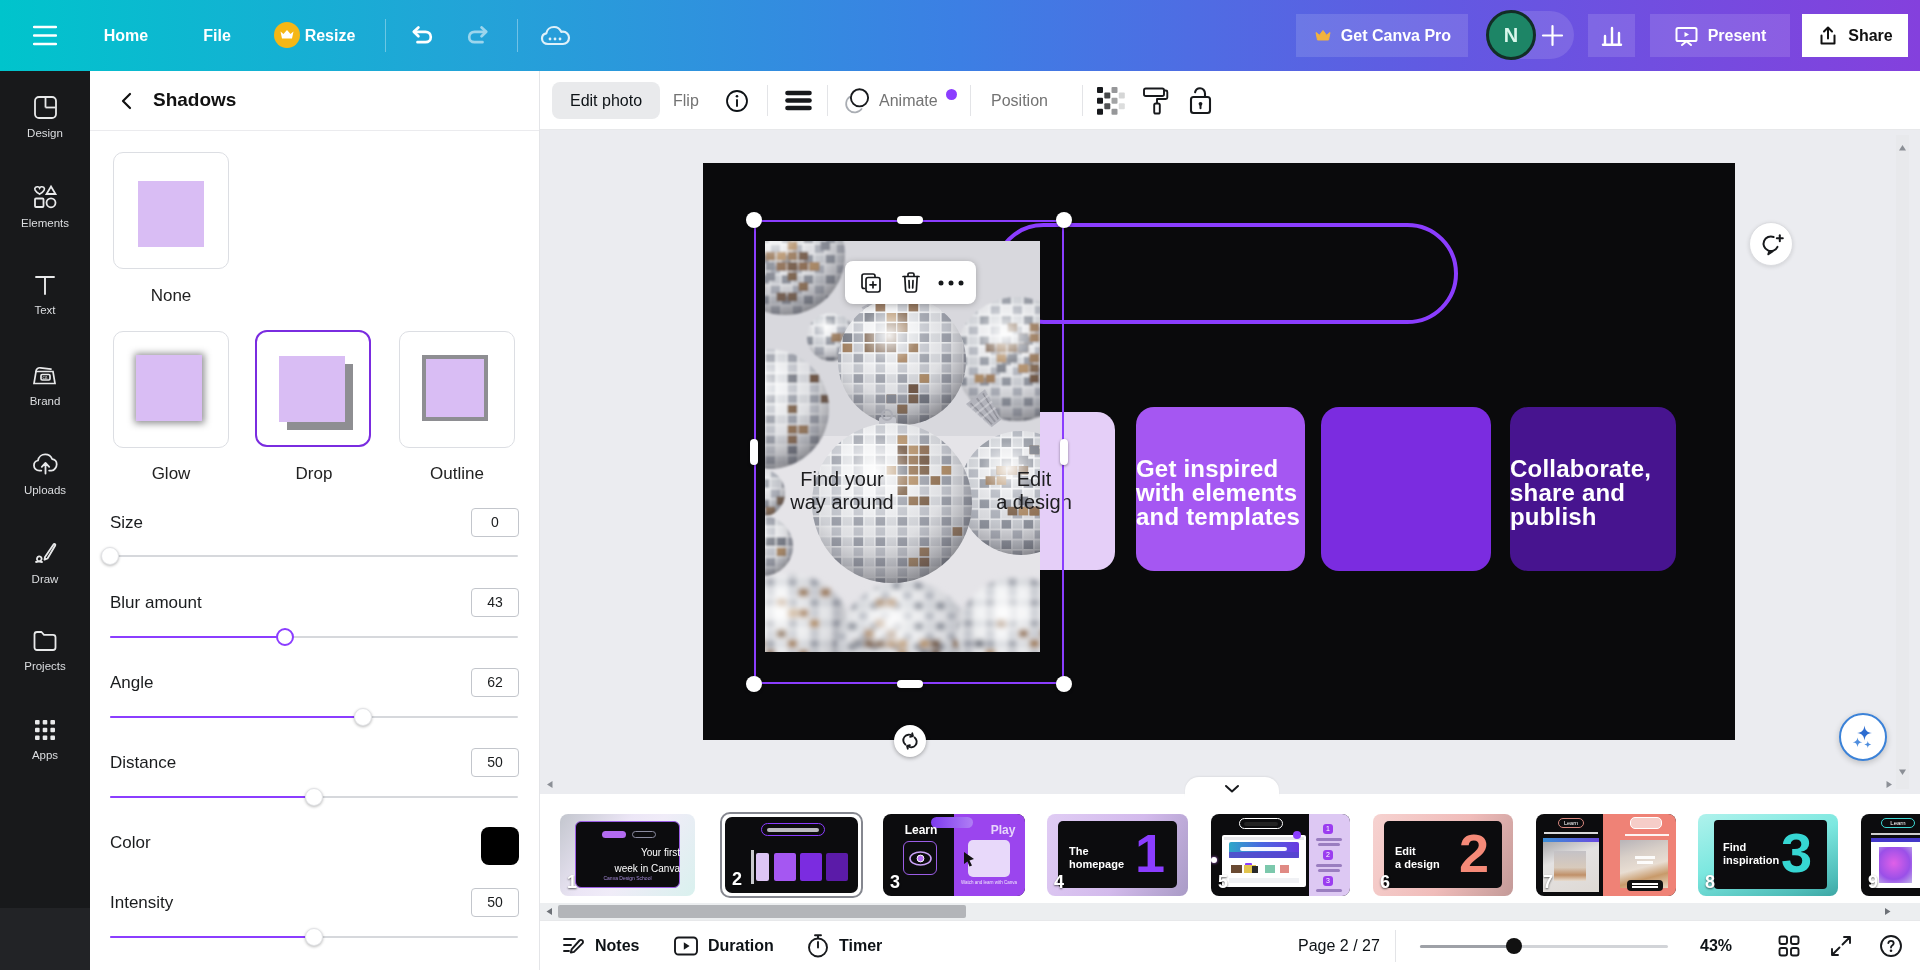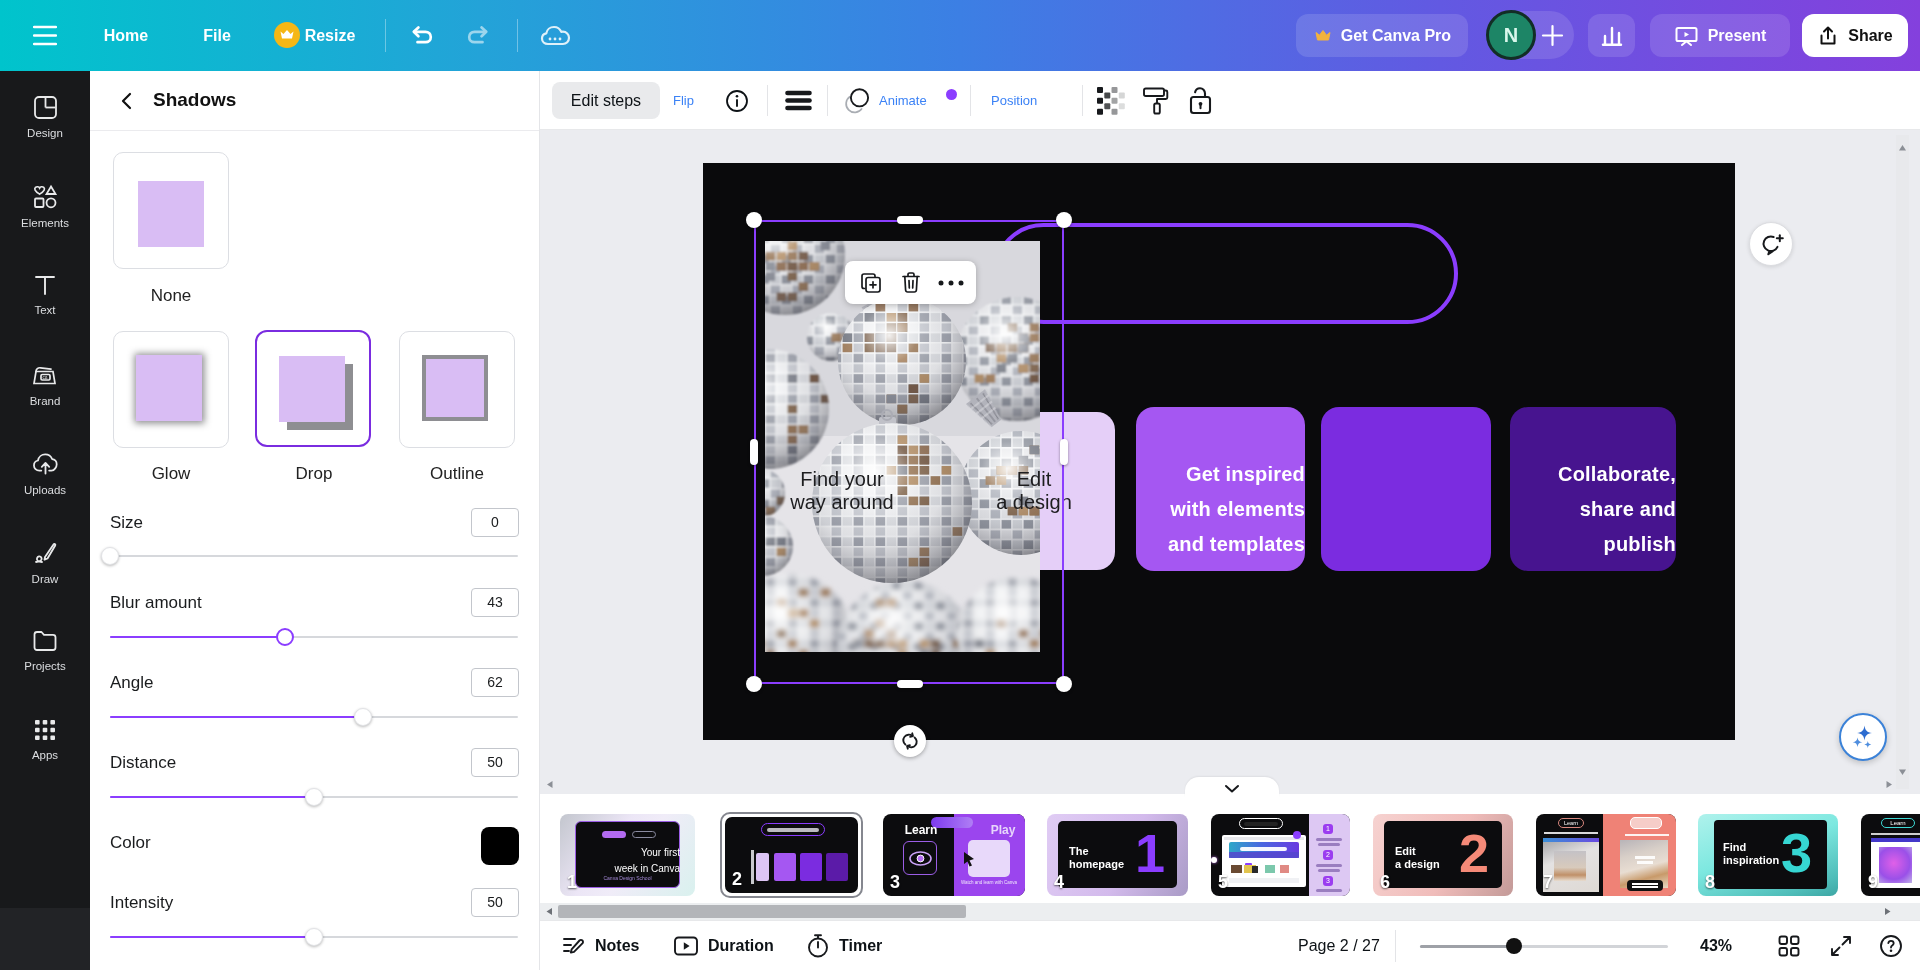--- a/index.html
+++ b/index.html
@@ -6,21 +6,21 @@
   html,body { width:1920px; height:970px; overflow:hidden; font-family:"Liberation Sans", sans-serif; }
   .abs { position:absolute; }
   #app { position:relative; width:1920px; height:970px; background:#fff; }
 
   
   #topbar { position:absolute; left:0; top:0; width:1920px; height:71px;
     background:linear-gradient(90deg,#00c4cc 0%,#23a3d8 25%,#3c7fe4 50%,#6259e2 75%,#8440dd 100%); }
   #topbar .wtxt { color:#fff; font-weight:bold; font-size:16px; }
   .tb-item { position:absolute; top:0; height:71px; display:flex; align-items:center; justify-content:center; }
   .tb-sep { position:absolute; top:19px; width:1px; height:33px; background:rgba(255,255,255,.35); }
-  .pillbtn { position:absolute; top:14px; height:43px; border-radius:12px; background:rgba(255,255,255,.13);
+  .pillbtn { position:absolute; top:14px; height:43px; border-radius:0; background:rgba(255,255,255,.13);
      display:flex; align-items:center; justify-content:center; color:#fff; font-weight:bold; font-size:16px; }
   #sharebtn { background:#fff; color:#111; }
 
   
   #sidebar { position:absolute; left:0; top:71px; width:90px; height:899px; background:#18191b; }
   .sb-item { position:absolute; left:0; width:90px; text-align:center; color:#dcdee1; font-size:11.5px; }
   .sb-item svg { display:block; margin:0 auto 7px; }
 
   
   #panel { position:absolute; left:90px; top:71px; width:450px; height:899px; background:#fff; border-right:1px solid #e4e5e8; }
@@ -31,36 +31,36 @@
   .ctl-label { position:absolute; font-size:17px; color:#1a1c1e; }
   .ctl-input { position:absolute; width:48px; height:29px; border:1px solid #c3c6cc; border-radius:4px;
       font-size:14px; color:#1a1c1e; text-align:center; line-height:27px; }
   .track { position:absolute; left:110px; width:408px; height:2px; background:#d6d8dc; border-radius:2px; }
   .fill { position:absolute; height:2px; background:#8b3dff; border-radius:2px; left:0; top:0; }
   .thumb { position:absolute; width:18px; height:18px; border-radius:50%; background:#fff; top:-8px;
       box-shadow:0 1px 3px rgba(0,0,0,.28); border:1px solid #e2e3e6; box-sizing:border-box; }
 
   
   #toolbar { position:absolute; left:540px; top:71px; width:1380px; height:59px; background:#fff; border-bottom:1px solid #e7e8ea; }
-  .tbi { position:absolute; display:flex; align-items:center; color:#3b82f6; font-size:13px; }
+  .tbi { position:absolute; display:flex; align-items:center; color:#737373; font-size:16px; }
   .tb-vsep { position:absolute; top:14px; width:1px; height:31px; background:#e3e4e7; }
 
   
   #canvas { position:absolute; left:540px; top:130px; width:1380px; height:664px; background:#ebecf0; }
   #design { position:absolute; left:163px; top:33px; width:1032px; height:577px; background:#0a0a0c; }
 
   
   #film { position:absolute; left:540px; top:794px; width:1380px; height:126px; background:#fff; }
   .thumbpage { position:absolute; top:20px; height:82px; border-radius:8px; overflow:hidden; }
   .pagenum { position:absolute; left:7px; bottom:3px; color:#fff; font-size:18px; font-weight:bold; text-shadow:0 1px 2px rgba(0,0,0,.6); z-index:5; }
 
   
   #bottombar { position:absolute; left:540px; top:920px; width:1380px; height:50px; background:#fff; border-top:1px solid #e7e8ea; }
   .bb-item { position:absolute; top:0; height:50px; display:flex; align-items:center; color:#0d1216; font-size:16px; font-weight:bold; gap:9px; }
-  .cardtxt { text-align:right; color:#fff; font-size:20px; font-weight:bold; line-height:35px; letter-spacing:.2px; }
+  .cardtxt { text-align:left; color:#fff; font-size:24px; font-weight:bold; line-height:24px; letter-spacing:.2px; }
   .darktxt { text-align:center; color:#1d1d1f; font-size:20px; font-weight:500; line-height:23px; }
   .selh { position:absolute; width:16px; height:16px; border-radius:50%; background:#fff; box-shadow:0 1px 3px rgba(0,0,0,.4); z-index:6; }
   .selbar-h { position:absolute; width:26px; height:8px; border-radius:4px; background:#fff; box-shadow:0 1px 3px rgba(0,0,0,.4); z-index:6; }
   .selbar-v { position:absolute; width:8px; height:26px; border-radius:4px; background:#fff; box-shadow:0 1px 3px rgba(0,0,0,.4); z-index:6; }
 </style>
 </head>
 <body>
 <div id="app">
   <div id="topbar">
     <svg class="abs" style="left:33px;top:25px" width="24" height="21" viewBox="0 0 24 21">
@@ -264,21 +264,21 @@
     <div class="abs" style="left:391px;top:756px;width:38px;height:38px;background:#000;border-radius:8px"></div>
 
     <div class="ctl-label" style="left:20px;top:822px">Intensity</div>
     <div class="ctl-input" style="left:381px;top:817px">50</div>
     <div class="track" style="left:20px;top:865px;width:408px">
         <div class="fill" style="width:204px"></div>
         <div class="thumb" style="left:195px"></div>
       </div>
   </div>
   <div id="toolbar">
-    <div class="abs" style="left:12px;top:11px;width:108px;height:37px;background:#e9eaec;border-radius:8px;text-align:center;line-height:37px;font-size:16px;color:#0d1216">Edit steps</div>
+    <div class="abs" style="left:12px;top:11px;width:108px;height:37px;background:#e9eaec;border-radius:8px;text-align:center;line-height:37px;font-size:16px;color:#0d1216">Edit photo</div>
     <div class="tbi" style="left:133px;top:0;height:59px">Flip</div>
     <svg class="abs" style="left:185px;top:18px" width="24" height="24" viewBox="0 0 24 24">
       <circle cx="12" cy="12" r="10" fill="none" stroke="#0d1216" stroke-width="1.8"></circle>
       <line x1="12" y1="11" x2="12" y2="17" stroke="#0d1216" stroke-width="1.9" stroke-linecap="round"></line>
       <circle cx="12" cy="7.2" r="1.3" fill="#0d1216"></circle>
     </svg>
     <div class="tb-vsep" style="left:227px"></div>
     <svg class="abs" style="left:245px;top:19px" width="27" height="21" viewBox="0 0 27 21">
       <g stroke="#17191c" stroke-width="4.6" stroke-linecap="round">
           <line x1="2.5" y1="3" x2="24.5" y2="3"></line>

